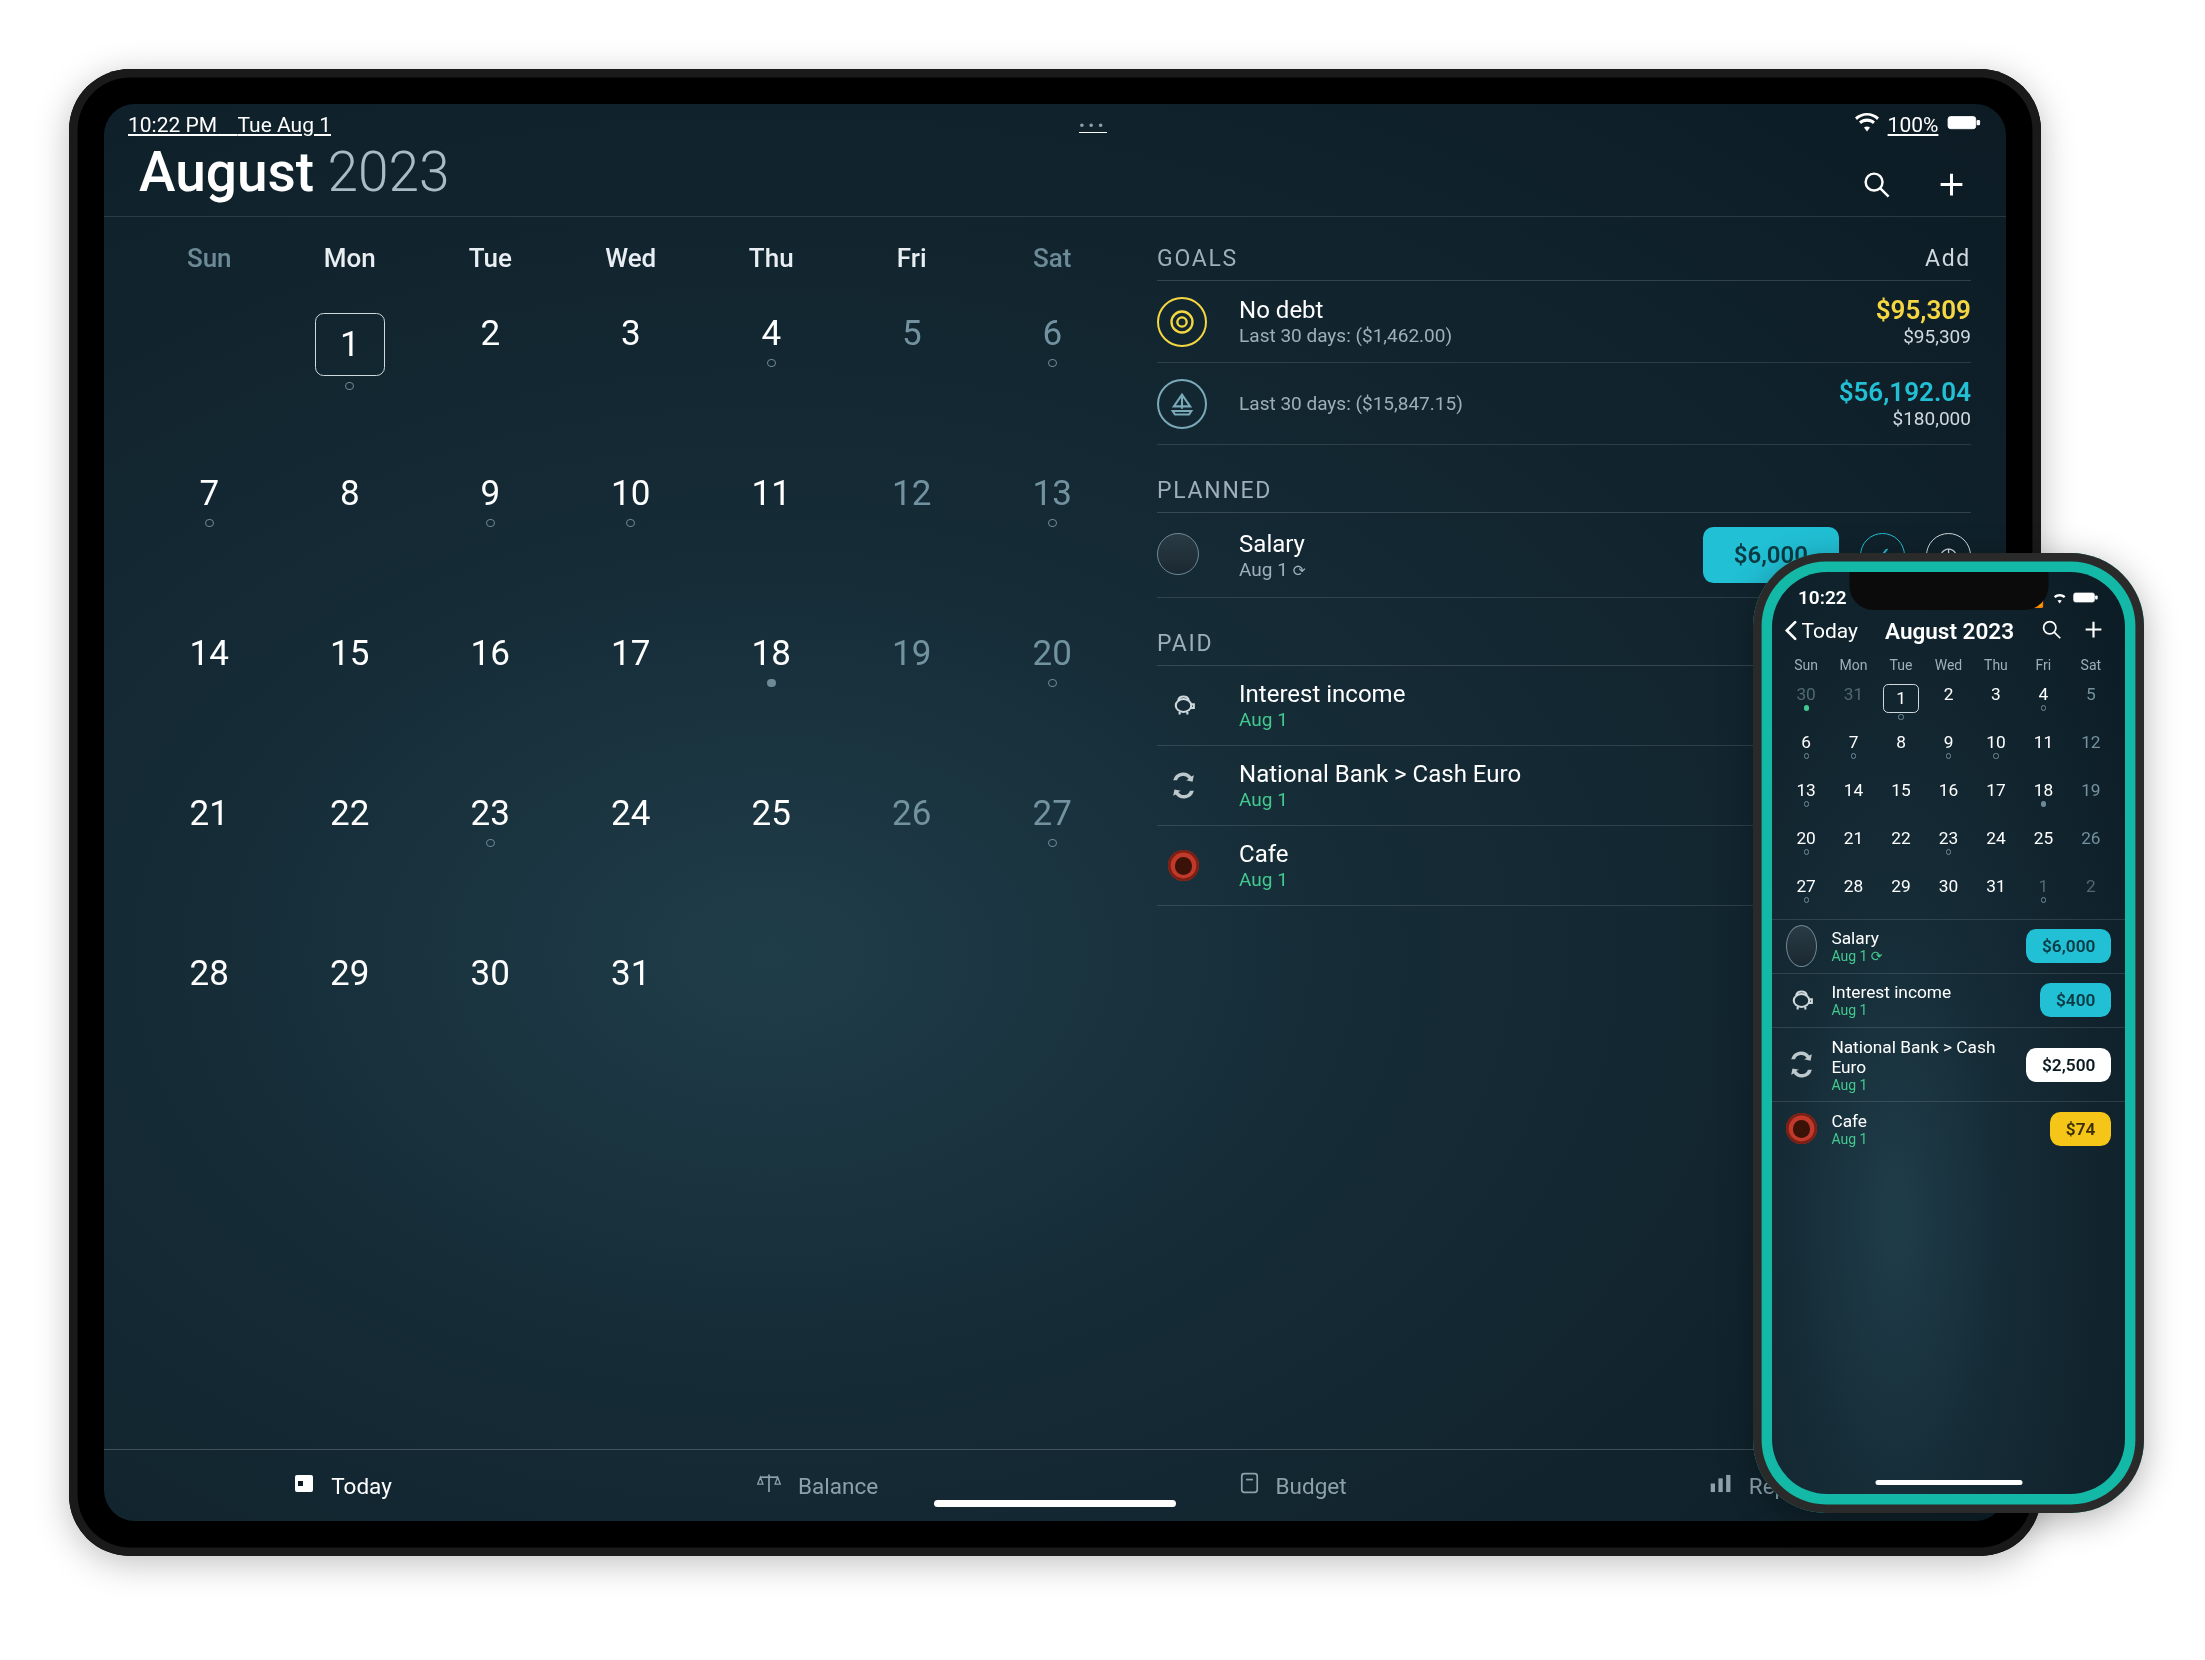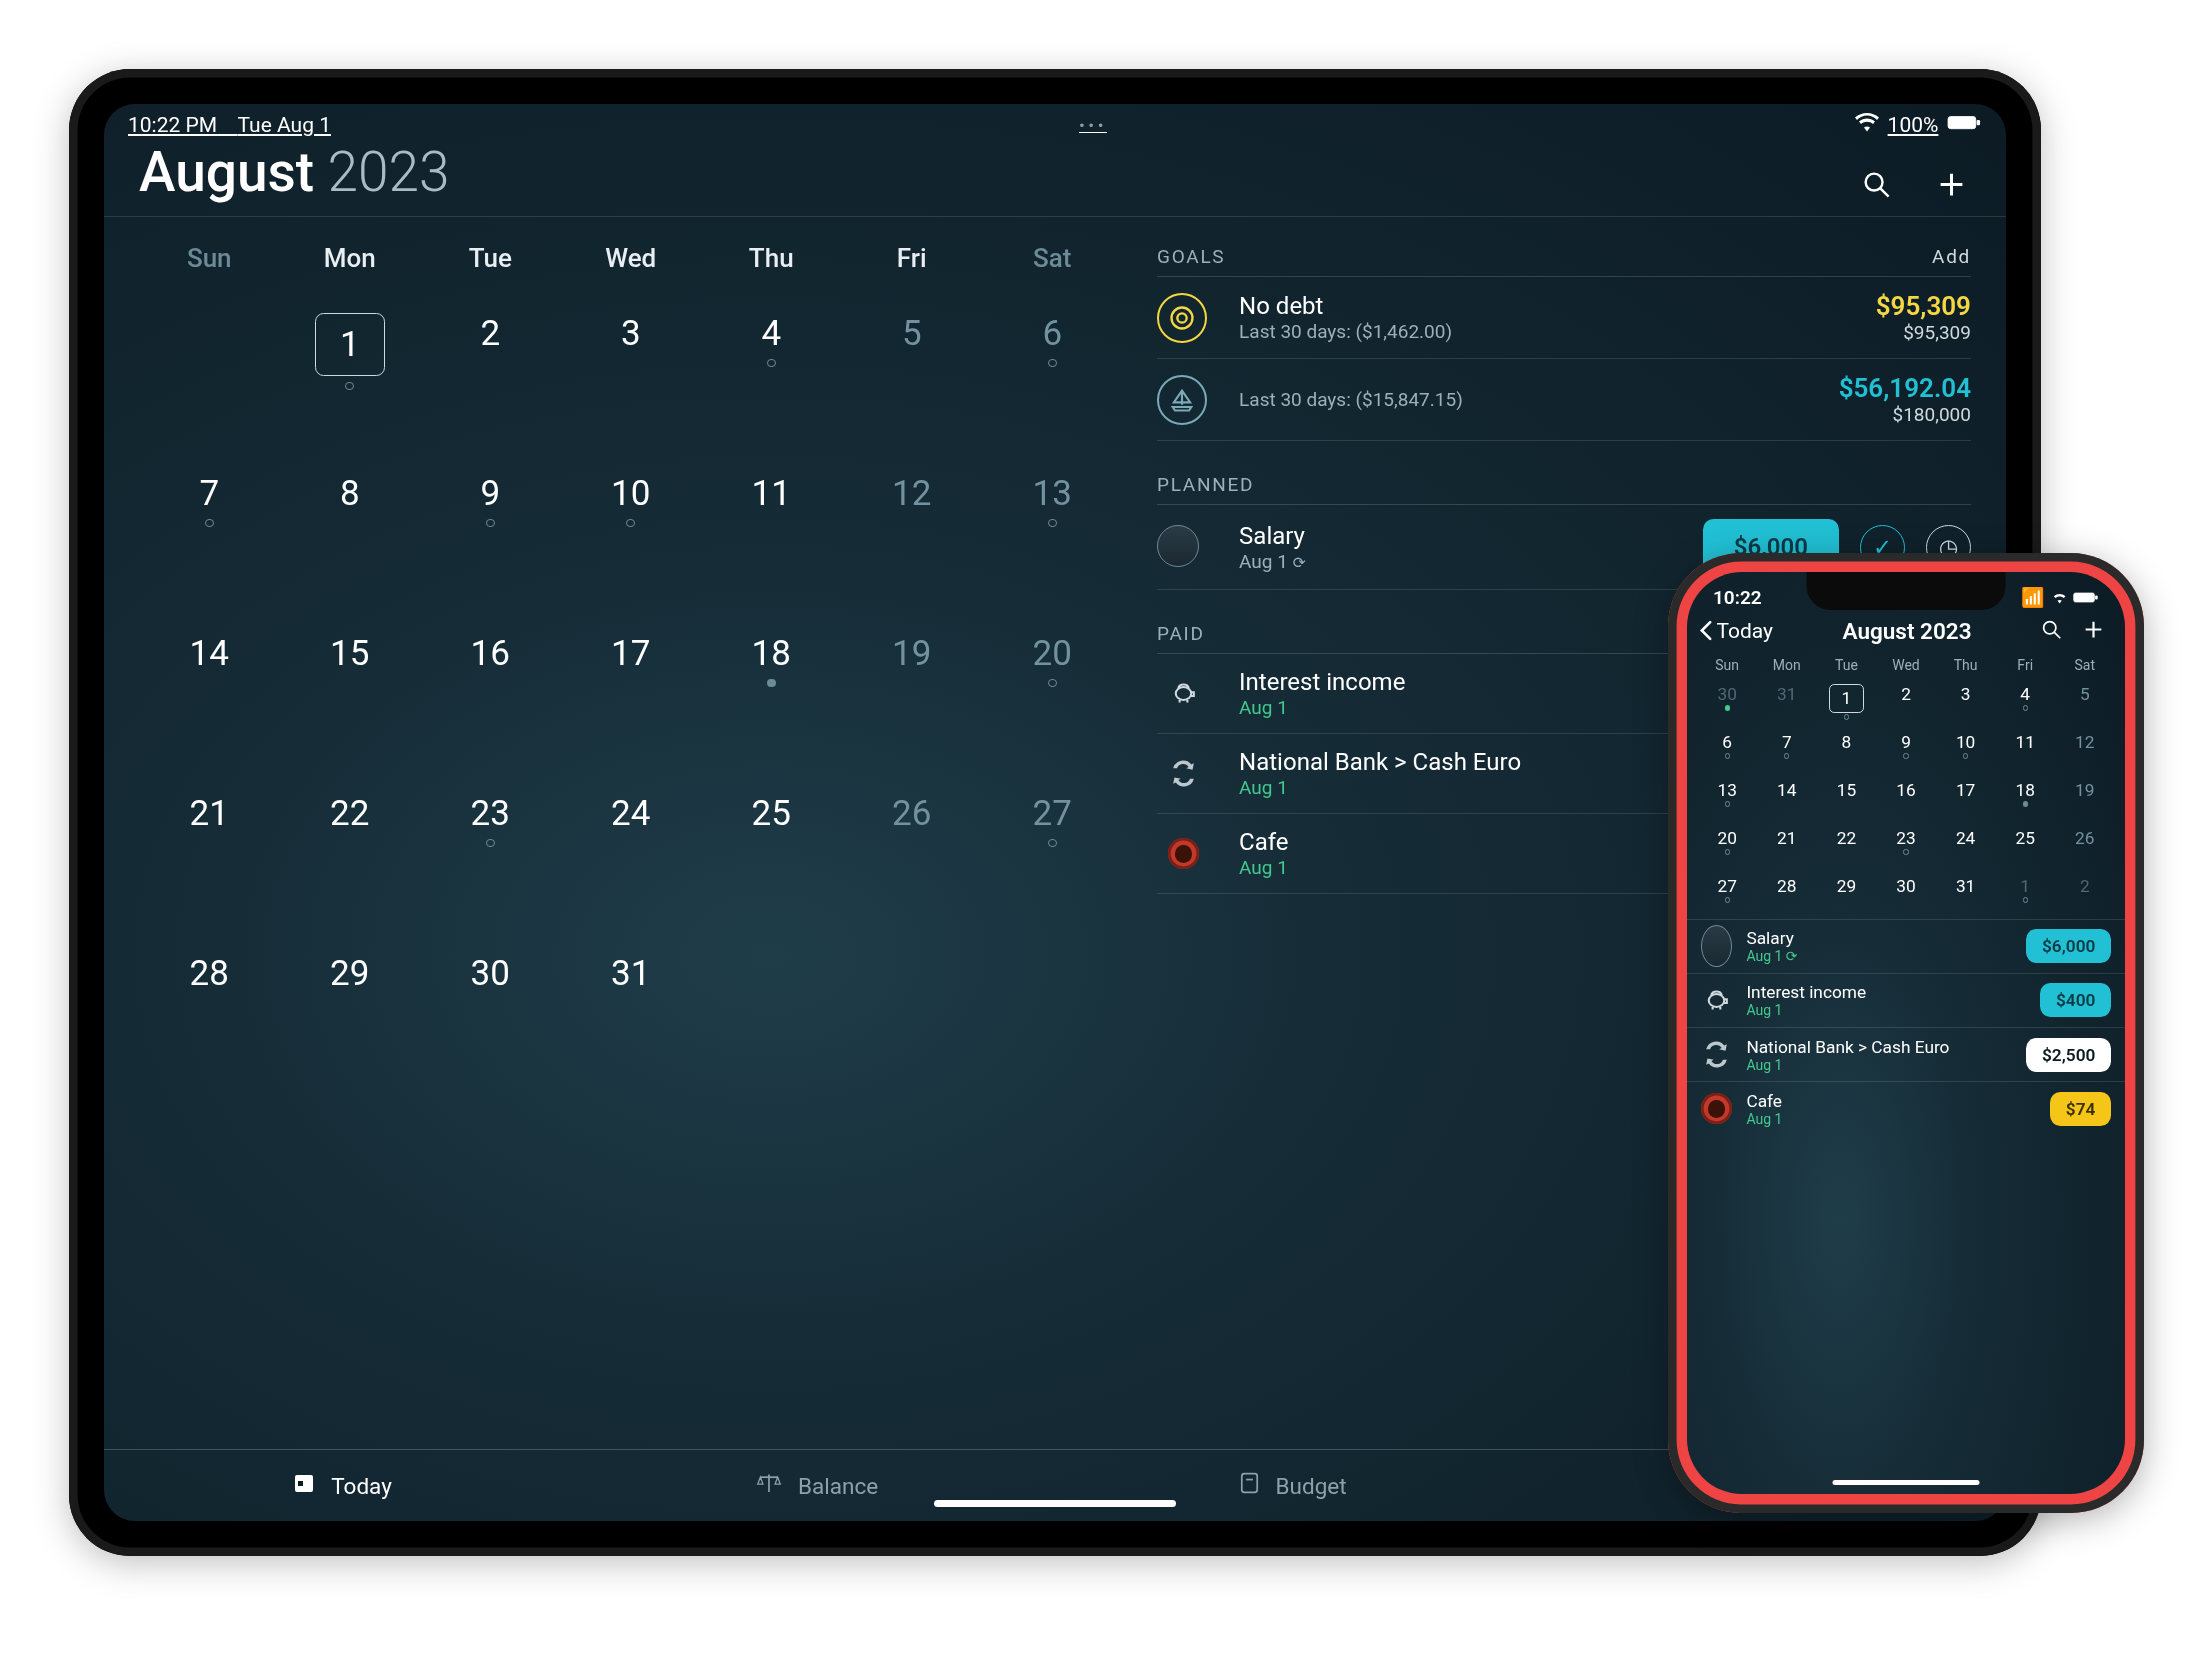--- a/index.html
+++ b/index.html
@@ -90,21 +90,21 @@
 .cal-cell .dot.fill { background:#6d8a97; border:none; }
 .cal-cell.today .num {
   display:inline-block;
   border:1.7px solid #cfd9de; border-radius:8.6px;
   padding: 10.4px 24px;
 }
 
 
 .sec-head {
   display:flex; justify-content:space-between; align-items:flex-start;
-  color:#9db0ba; font-size:19px; letter-spacing:1.7px;
+  color:#9db0ba; font-size:23px; letter-spacing:1.7px;
   padding: 10.4px 0 8.6px 0;
   border-bottom: 0.9px solid rgba(255,255,255,.15);
 }
 .sec-head.no-line { border-bottom:none; }
 
 .row {
   display:grid;
   grid-template-columns: 52px 1fr auto;
   align-items:center; gap:30px;
   padding: 14px 0;
@@ -151,22 +151,22 @@
 .tabbar .tab.active { color:#fff; }
 .home-indicator {
   position:absolute; bottom:14px; left:50%; transform:translateX(-50%);
   width:242px; height:7px; background:#fff; border-radius:3.5px;
 }
 
 
 .iphone-frame {
   position: absolute;
   right: 61px; top: 553px;
-  width: 476px; height: 960px;
-  background: #ef4444;
+  width: 391px; height: 960px;
+  background: #14b8a6;
   border-radius: 73px;
   box-shadow: inset 0 0 0 8.6px #2a2a2a, 0 7px 35px rgba(0,0,0,.3);
   overflow: hidden;
 }
 .iphone-screen {
   position:absolute; left:19px; top:19px; right:19px; bottom:19px;
   border-radius: 55px;
   background: radial-gradient(ellipse at 35% 70%, #1f3d49 0%, #152b36 35%, #0c1b24 100%);
   color:#e8eef2; overflow:hidden;
   display:flex; flex-direction:column;

